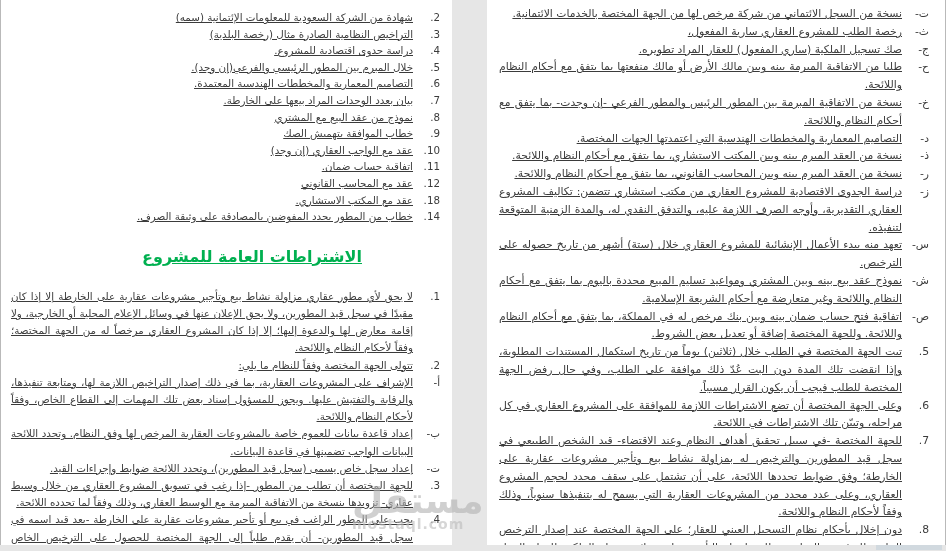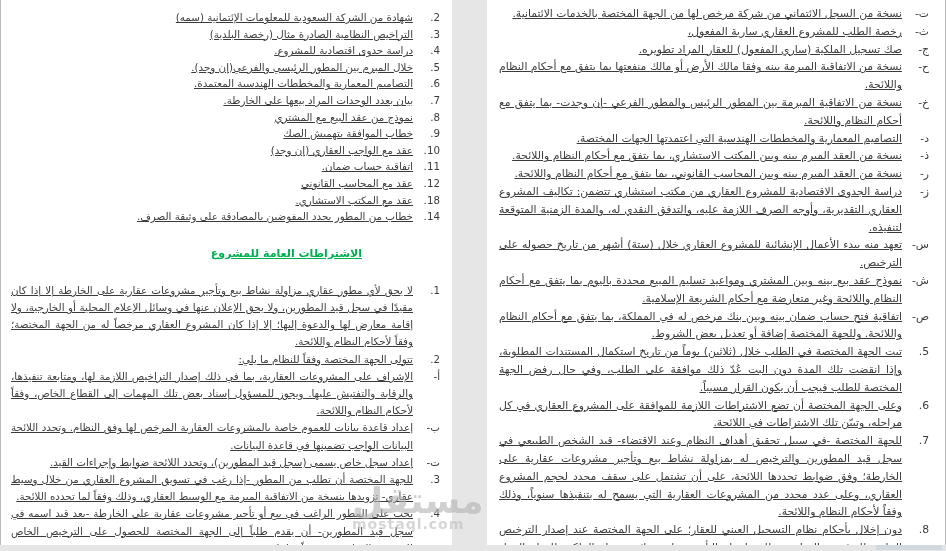--- a/index.html
+++ b/index.html
@@ -7,21 +7,21 @@
       font-family:"DejaVu Sans",sans-serif;color:#3b3b3b;}
   .pg{position:absolute;top:0;height:545px;background:#fff;box-sizing:border-box;direction:rtl;overflow:hidden;}
   .pg-l{left:0;width:452px;border-left:1px solid #b9b9b9;padding:9px 12px 0 10px;}
   .pg-r{left:487px;width:459px;border-right:1px solid #b9b9b9;padding:5px 16px 0 12px;}
   .it{display:flex;direction:rtl;}
   .mk{flex:0 0 27px;white-space:nowrap;}
   .tx{flex:1;text-align:justify;text-decoration:underline;}
   .pg-r .it{font-size:10.8px;line-height:17.8px;}
   .toplist .it{font-size:10.3px;line-height:16.6px;}
   .bodylist .it{font-size:10.3px;line-height:17.2px;}
-  .heading{margin:22px 78px 22px 0;font-size:11px;font-weight:bold;
+  .heading{margin:22px 78px 22px 0;font-size:16px;font-weight:bold;
            text-decoration:underline;color:#00b050;}
   .wm{position:absolute;left:352px;top:483px;width:186px;text-align:left;z-index:6;
       pointer-events:none;opacity:.62;}
   .wm-ar{font-size:36px;font-weight:bold;line-height:36px;color:#b4b4b4;direction:rtl;}
   .wm-en{font-size:14px;letter-spacing:1px;margin-top:-3px;color:#bdbdbd;font-weight:bold;}
   .corner{position:absolute;right:4px;bottom:1px;width:66px;height:5px;background:#ccd6dd;opacity:.85;}
 </style>
 </head>
 <body>
 
@@ -127,21 +127,21 @@
       <div class="it">
           <span class="mk">ث-</span>
           <span class="tx">رخصة الطلب للمشروع العقاري سارية المفعول،</span>
         </div>
       <div class="it">
           <span class="mk">ج-</span>
           <span class="tx">صك تسجيل الملكية (ساري المفعول) للعقار المراد تطويره.</span>
         </div>
       <div class="it">
           <span class="mk">ح-</span>
-          <span class="tx">نسخة من الاتفاقية المبرمة بينه وفقا مالك الأرض أو مالك منفعتها بما يتفق مع أحكام النظام واللائحة.</span>
+          <span class="tx">طلبا من الاتفاقية المبرمة بينه وبين مالك الأرض أو مالك منفعتها بما يتفق مع أحكام النظام واللائحة.</span>
         </div>
       <div class="it">
           <span class="mk">خ-</span>
           <span class="tx">نسخة من الاتفاقية المبرمة بين المطور الرئيس والمطور الفرعي -إن وجدت- بما يتفق مع أحكام النظام واللائحة.</span>
         </div>
       <div class="it">
           <span class="mk">د-</span>
           <span class="tx">التصاميم المعمارية والمخططات الهندسية التي اعتمدتها الجهات المختصة.</span>
         </div>
       <div class="it">

